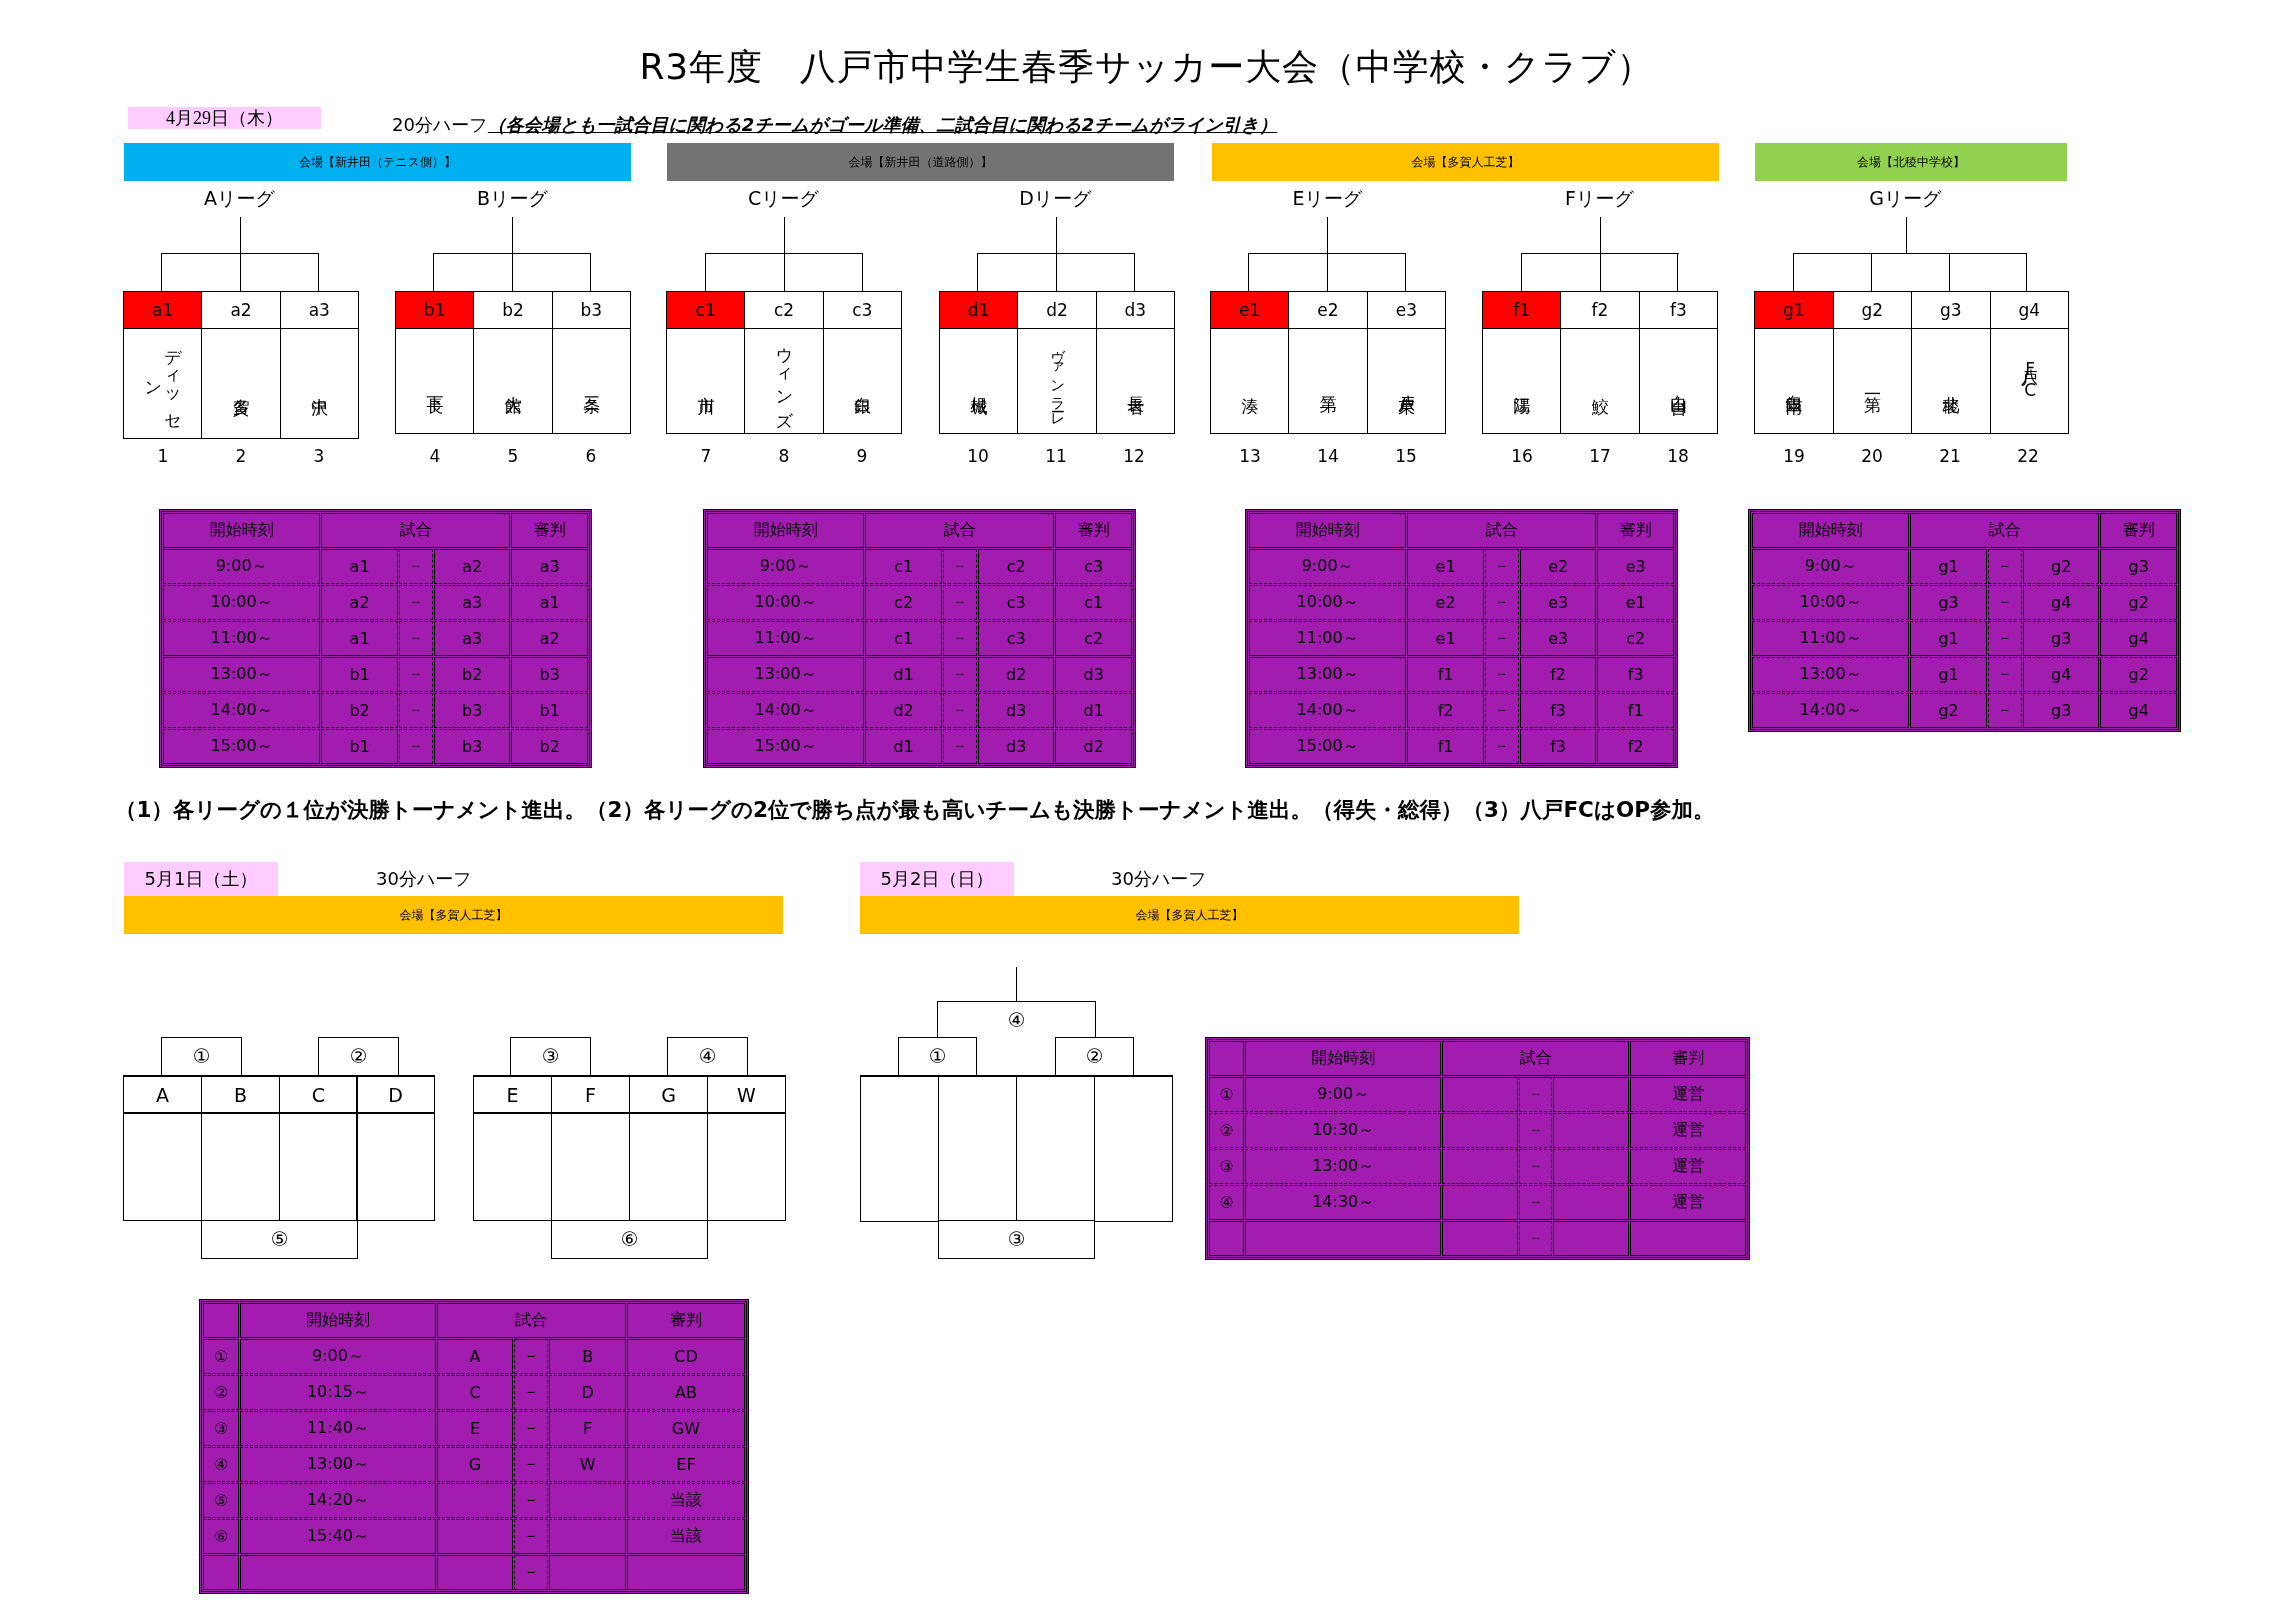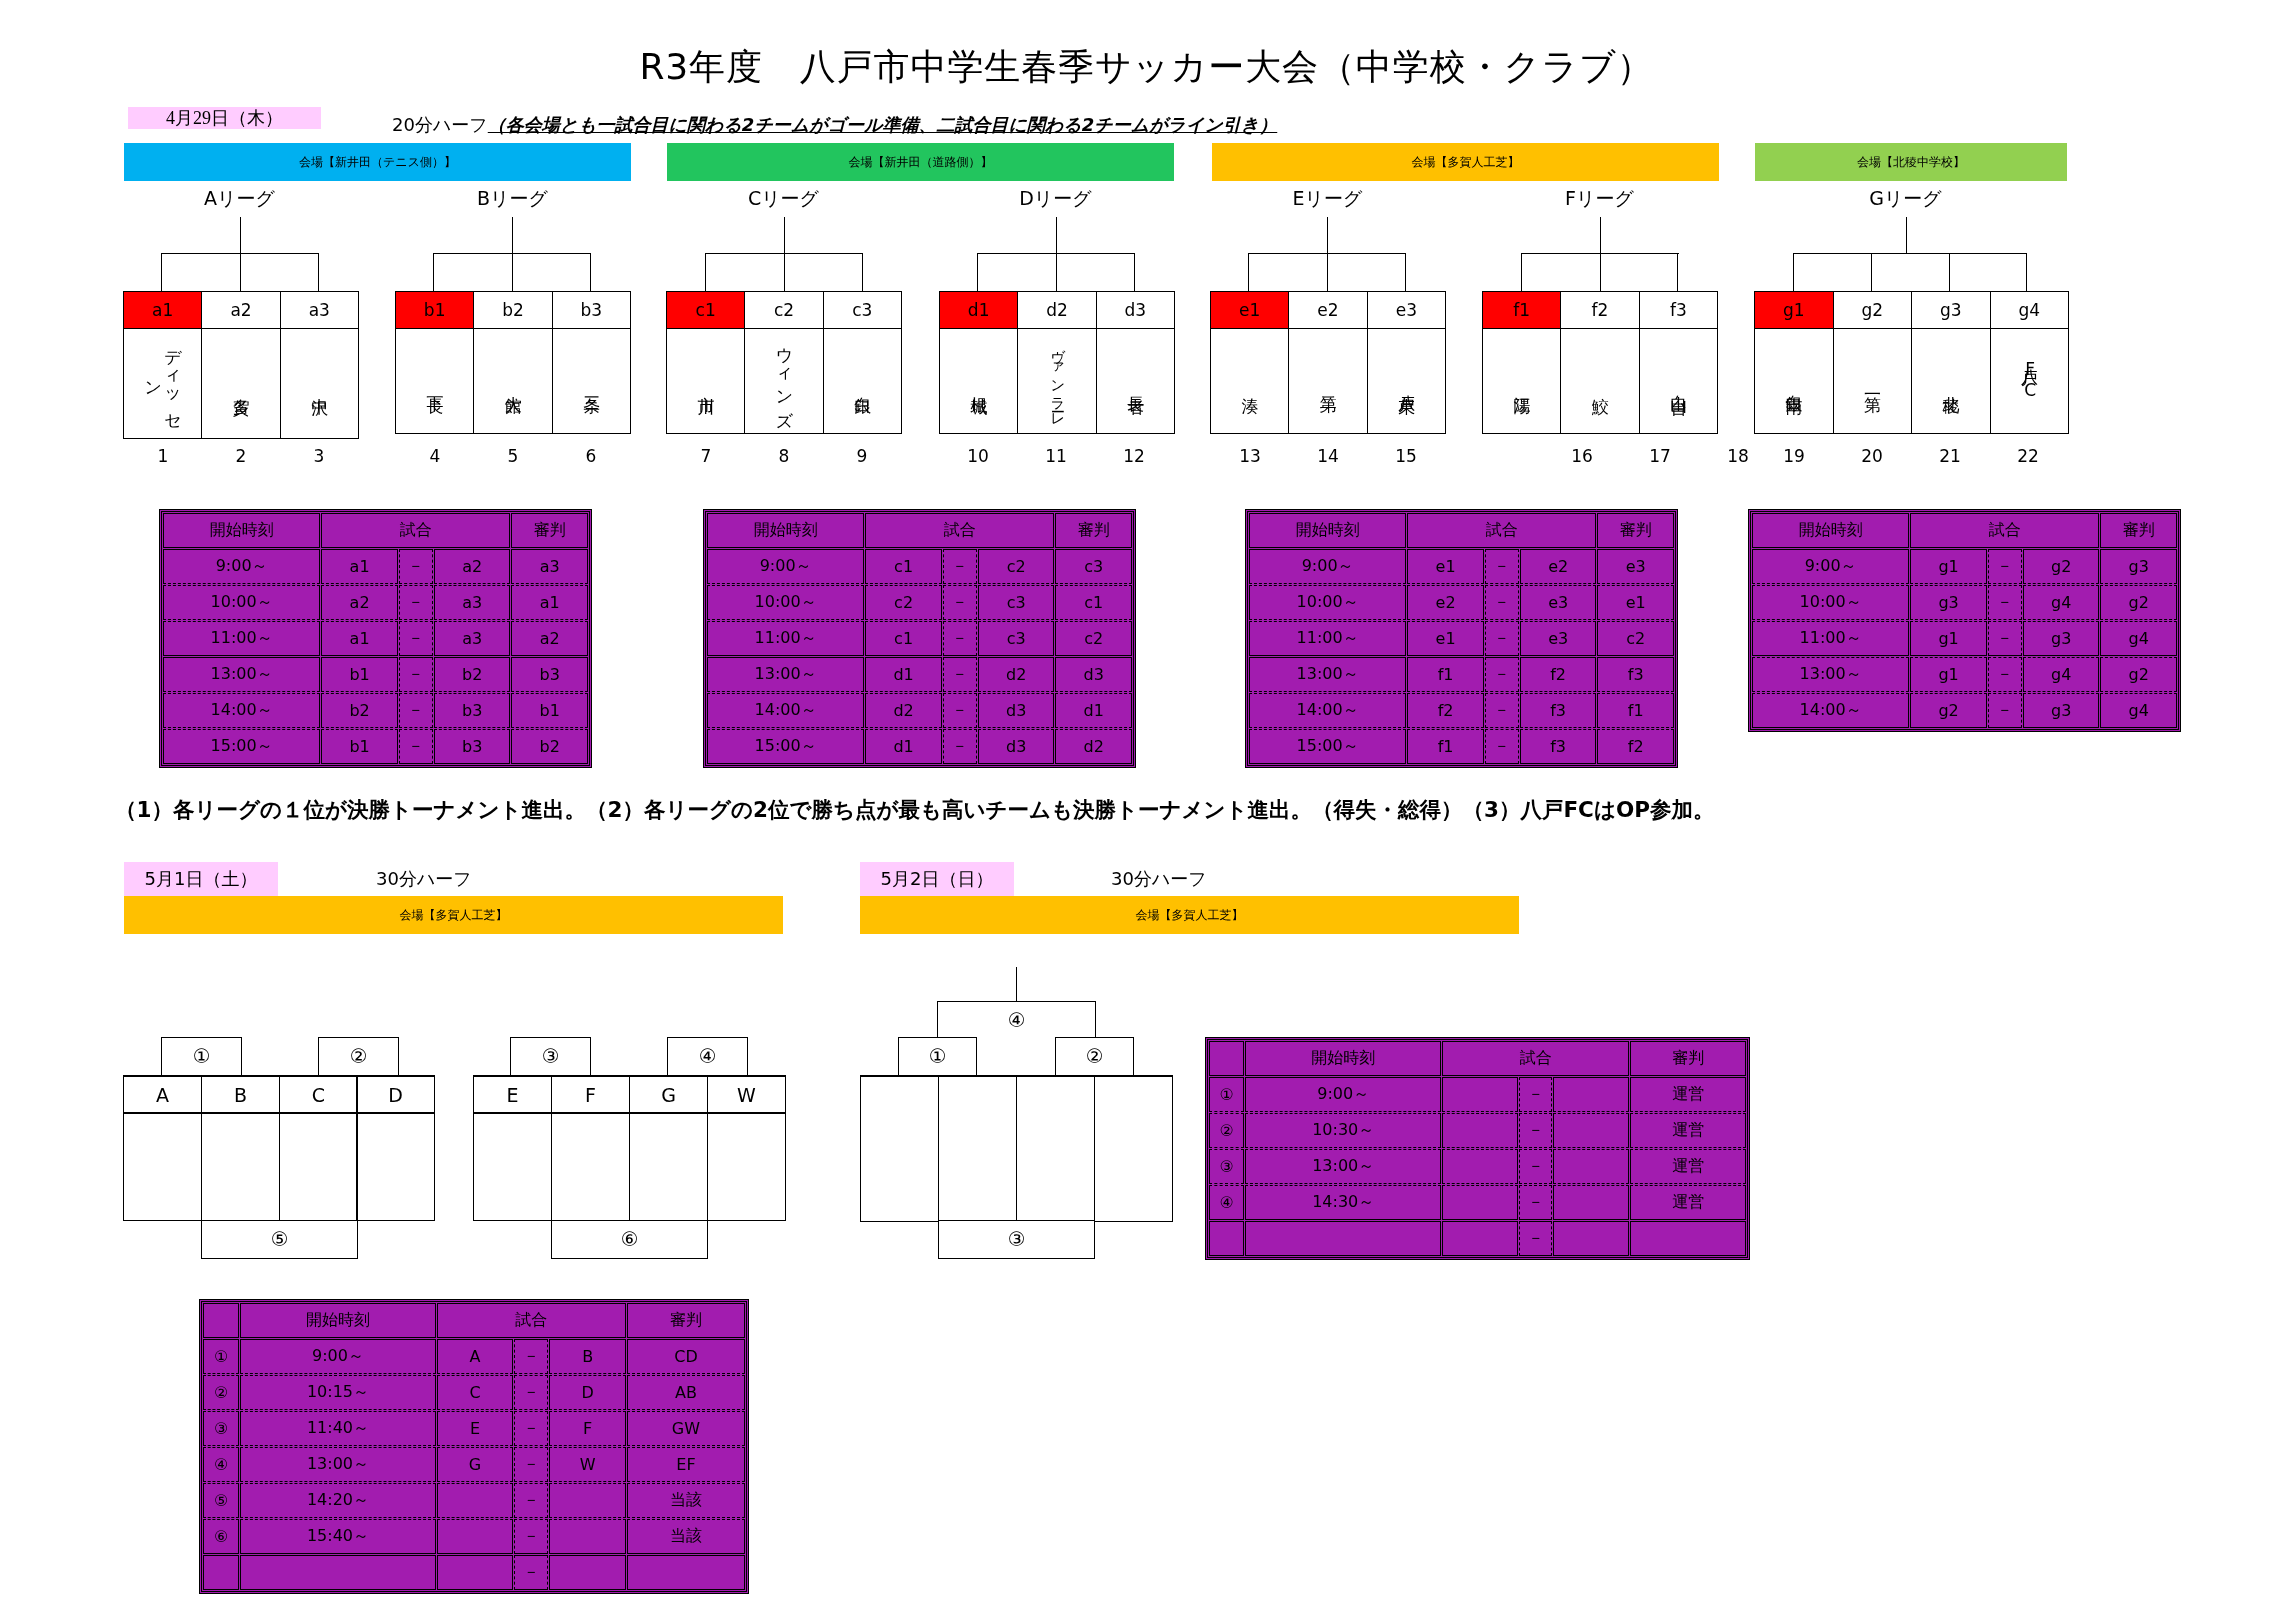--- a/index.html
+++ b/index.html
@@ -32,21 +32,21 @@
 </style>
 </head>
 <body>
 
 <div class="abs title">R3年度　八戸市中学生春季サッカー大会（中学校・クラブ）</div>
 
 <div class="abs datebox" style="left:128px;top:107px;width:193px;height:22px;font-family:Liberation Serif, serif;">4月29日（木）</div>
 <div class="abs note" style="left:392px;top:113px;"><span>20分ハーフ</span><u>（各会場とも一試合目に関わる2チームがゴール準備、二試合目に関わる2チームがライン引き）</u></div>
 
 <div class="abs venue" style="left:124px;top:143px;width:507px;height:38px;background:#00b0f0;">会場【新井田（テニス側）】</div>
-<div class="abs venue" style="left:667px;top:143px;width:507px;height:38px;background:#22c55e;">会場【新井田（道路側）】</div>
+<div class="abs venue" style="left:667px;top:143px;width:507px;height:38px;background:#737373;">会場【新井田（道路側）】</div>
 <div class="abs venue" style="left:1212px;top:143px;width:507px;height:38px;background:#ffc000;">会場【多賀人工芝】</div>
 <div class="abs venue" style="left:1755px;top:143px;width:312px;height:38px;background:#92d050;">会場【北稜中学校】</div>
 
 <div class="abs leaguelbl" style="left:150px;width:179px;top:186px;">Aリーグ</div>
 <div class="abs leaguelbl" style="left:423px;width:179px;top:186px;">Bリーグ</div>
 <div class="abs leaguelbl" style="left:694px;width:179px;top:186px;">Cリーグ</div>
 <div class="abs leaguelbl" style="left:966px;width:179px;top:186px;">Dリーグ</div>
 <div class="abs leaguelbl" style="left:1238px;width:179px;top:186px;">Eリーグ</div>
 <div class="abs leaguelbl" style="left:1510px;width:179px;top:186px;">Fリーグ</div>
 <div class="abs leaguelbl" style="left:1816px;width:179px;top:186px;">Gリーグ</div>
@@ -216,21 +216,21 @@
 <div class="nums" style="left:939px;top:446px;width:235px;">
     <span style="width:78px">10</span>
     <span style="width:78px">11</span>
     <span style="width:78px">12</span>
   </div>
 <div class="nums" style="left:1211px;top:446px;width:235px;">
     <span style="width:78px">13</span>
     <span style="width:78px">14</span>
     <span style="width:78px">15</span>
   </div>
-<div class="nums" style="left:1543px;top:446px;width:235px;">
+<div class="nums" style="left:1483px;top:446px;width:235px;">
     <span style="width:78px">16</span>
     <span style="width:78px">17</span>
     <span style="width:78px">18</span>
   </div>
 <div class="nums" style="left:1755px;top:446px;width:313px;">
     <span style="width:78px">19</span>
     <span style="width:78px">20</span>
     <span style="width:78px">21</span>
     <span style="width:78px">22</span>
   </div>

